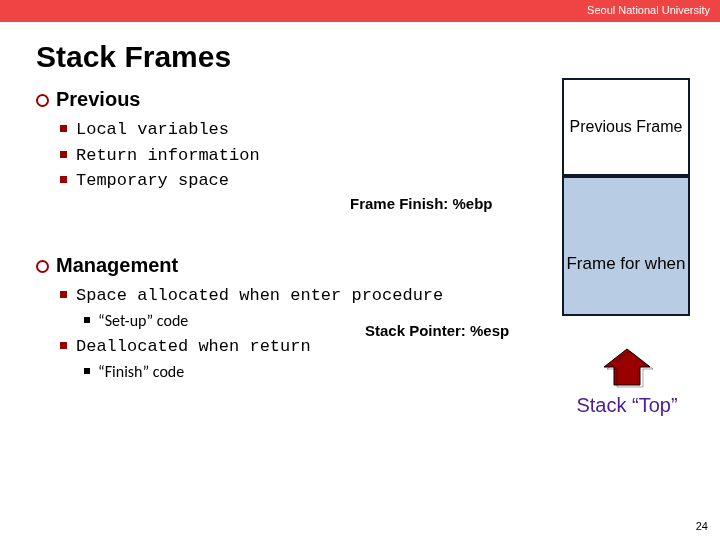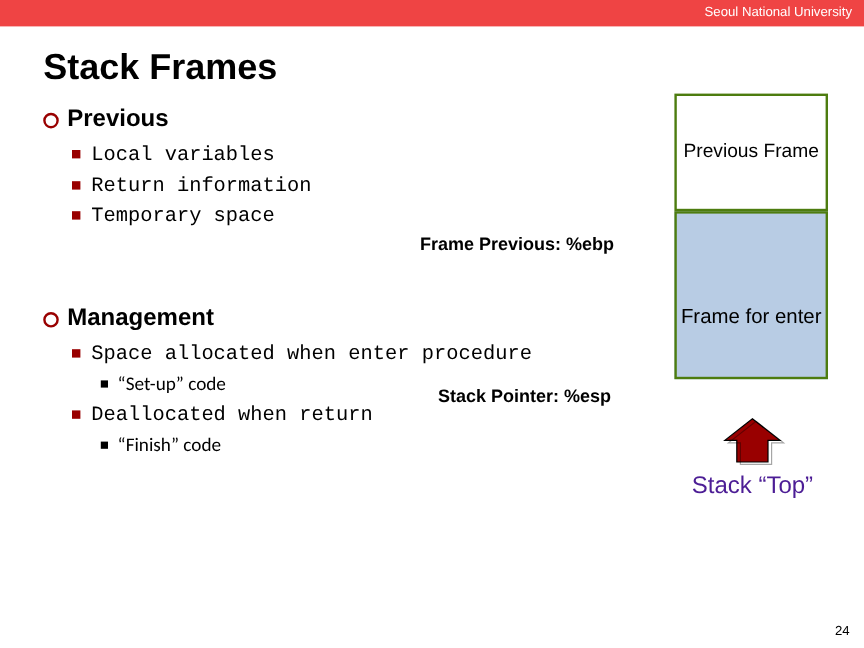--- a/index.html
+++ b/index.html
@@ -90,21 +90,21 @@
   }
   
   .diagram {
     position: absolute;
     left: 562px;
     top: 78px;
     width: 128px;
   }
   .frame-box {
     width: 128px;
-    border: 2px solid #4d7c0f;
+    border: 2px solid #0f172a;
     text-align: center;
     font-size: 16px;
     display: flex;
     align-items: center;
     justify-content: center;
     line-height: 1.2;
   }
   .prev-frame {
     height: 98px;
     background: #fff;
@@ -191,22 +191,22 @@
 
 </div>
 
 <div class="diagram">
   <div class="frame-box prev-frame">
     <span>Previous Frame</span>
   </div>
   <div class="frame-box curr-frame"></div>
 </div>
 
-<div class="label-fp">Frame Previous: %ebp</div>
-<div class="frame-for-proc">Frame for enter</div>
+<div class="label-fp">Frame Finish: %ebp</div>
+<div class="frame-for-proc">Frame for when</div>
 <div class="label-sp">Stack Pointer: %esp</div>
 
 <svg class="big-arrow" viewBox="0 0 58 44">
   <g>
     <polygon points="29,4 52,22 42,22 42,40 16,40 16,22 6,22" fill="#990000" stroke="#000" stroke-width="1"></polygon>
     <polygon points="32,6 55,24 45,24 45,42 19,42 19,24 9,24" fill="none" stroke="#000" stroke-width="1" opacity="0.35"></polygon>
   </g>
 </svg>
 
 <div class="stack-top">Stack “Top”</div>

